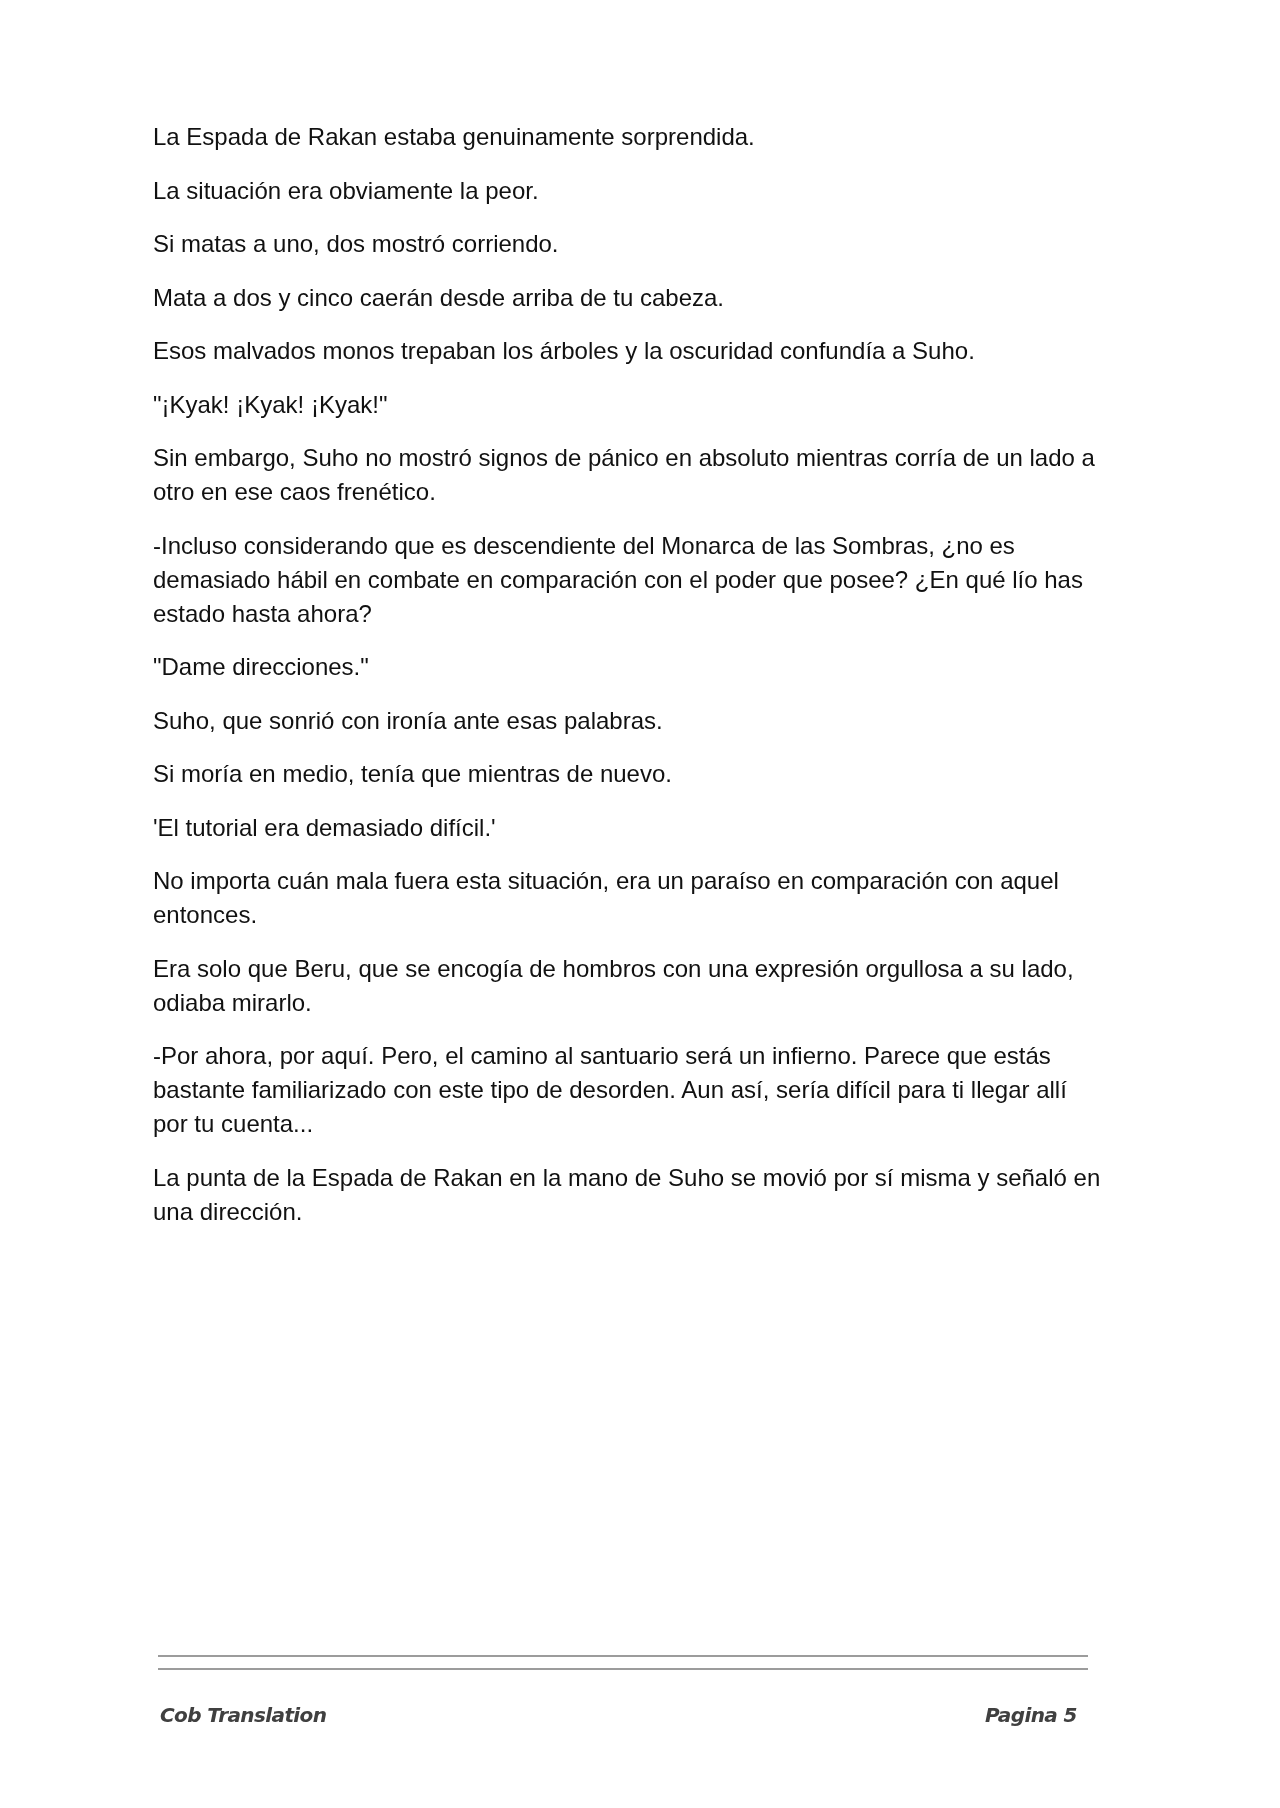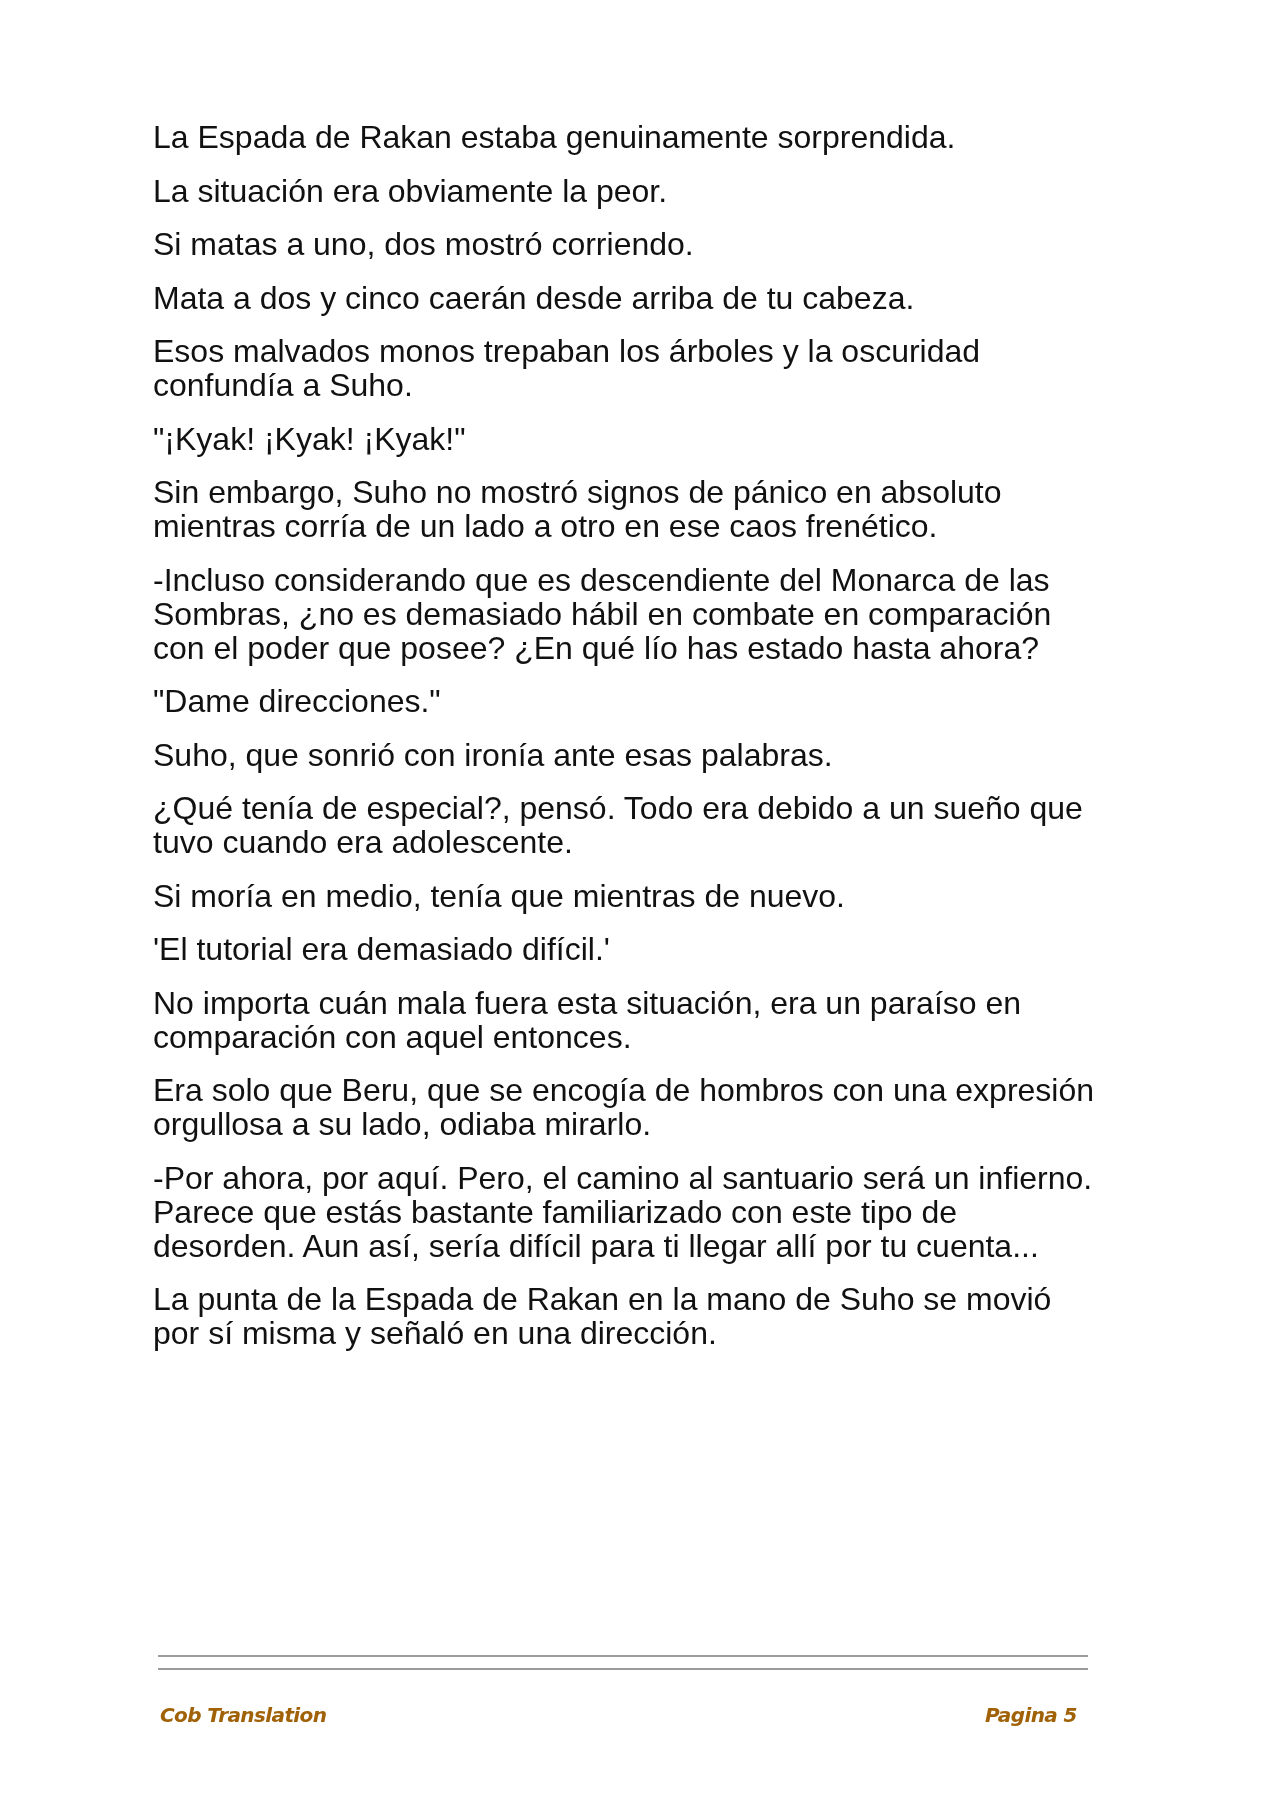--- a/index.html
+++ b/index.html
@@ -21,21 +21,21 @@
       top: 0;
       width: 1280px;
       height: 1808px;
       background: #ffffff;
     }
     .body-text {
       position: absolute;
       left: 153px;
       top: 120px;
       width: 948px;
-      font-size: 32px;
+      font-size: 24px;
       line-height: 34px;
       letter-spacing: 0;
     }
     .body-text p {
       margin: 0 0 19.5px 0;
       padding: 0;
       white-space: normal;
     }
     .body-text p:last-child {
       margin-bottom: 0;
@@ -49,21 +49,21 @@
     }
     .rule.r1 { top: 1655px; }
     .rule.r2 { top: 1668px; }
     .footer-left, .footer-right {
       position: absolute;
       top: 1703px;
       font-size: 20px;
       line-height: 24px;
       font-weight: bold;
       font-style: italic;
-      color: #a16207;
+      color: #404040;
       font-family: "DejaVu Sans", "Liberation Sans", sans-serif;
       letter-spacing: -0.6px;
     }
     .footer-left { left: 160px; }
     .footer-right { left: 985px; }
   </style>
 </head>
 <body>
 
 <div class="page">
@@ -71,21 +71,20 @@
     <p>La Espada de Rakan estaba genuinamente sorprendida.</p>
     <p>La situación era obviamente la peor.</p>
     <p>Si matas a uno, dos mostró corriendo.</p>
     <p>Mata a dos y cinco caerán desde arriba de tu cabeza.</p>
     <p>Esos malvados monos trepaban los árboles y la oscuridad confundía a Suho.</p>
     <p>"¡Kyak! ¡Kyak! ¡Kyak!"</p>
     <p>Sin embargo, Suho no mostró signos de pánico en absoluto mientras corría de un lado a otro en ese caos frenético.</p>
     <p>-Incluso considerando que es descendiente del Monarca de las Sombras, ¿no es demasiado hábil en combate en comparación con el poder que posee? ¿En qué lío has estado hasta ahora?</p>
     <p>"Dame direcciones."</p>
     <p>Suho, que sonrió con ironía ante esas palabras.</p>
-    <p>¿Qué tenía de especial?, pensó. Todo era debido a un sueño que tuvo cuando era adolescente.</p>
     <p>Si moría en medio, tenía que mientras de nuevo.</p>
     <p>'El tutorial era demasiado difícil.'</p>
     <p>No importa cuán mala fuera esta situación, era un paraíso en comparación con aquel entonces.</p>
     <p>Era solo que Beru, que se encogía de hombros con una expresión orgullosa a su lado, odiaba mirarlo.</p>
     <p>-Por ahora, por aquí. Pero, el camino al santuario será un infierno. Parece que estás bastante familiarizado con este tipo de desorden. Aun así, sería difícil para ti llegar allí por tu cuenta...</p>
     <p>La punta de la Espada de Rakan en la mano de Suho se movió por sí misma y señaló en una dirección.</p>
   </div>
 
   <div class="rule r1"></div>
   <div class="rule r2"></div>

